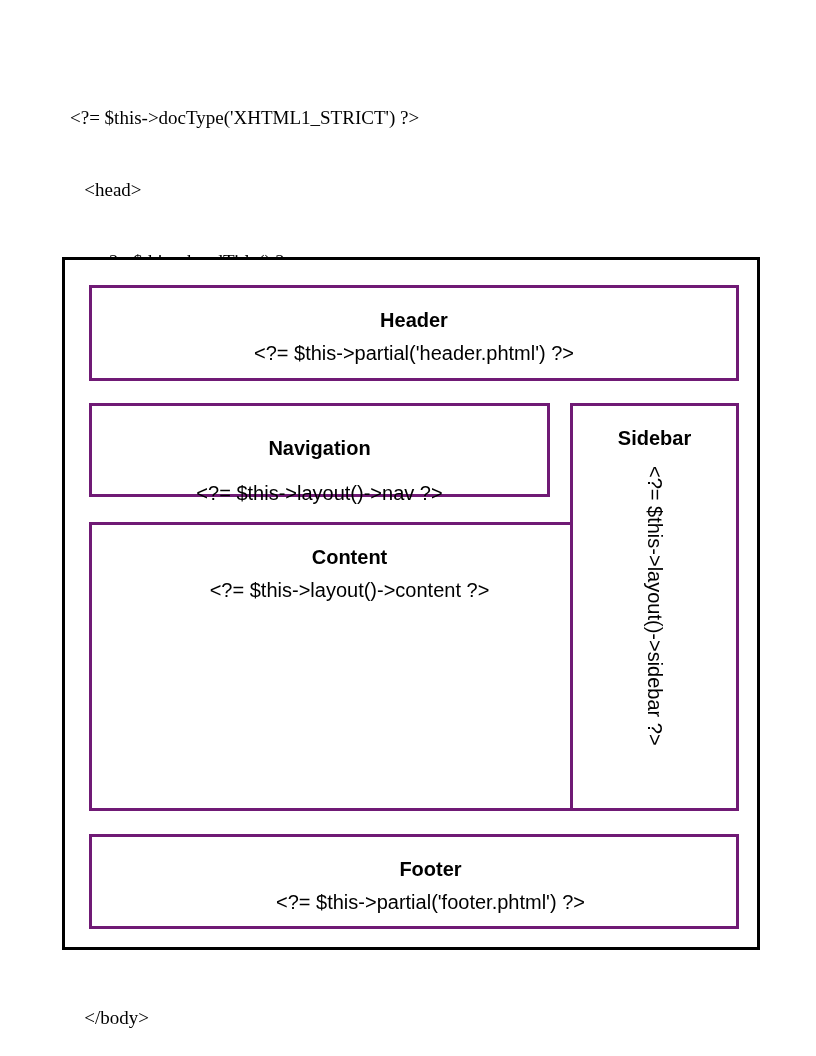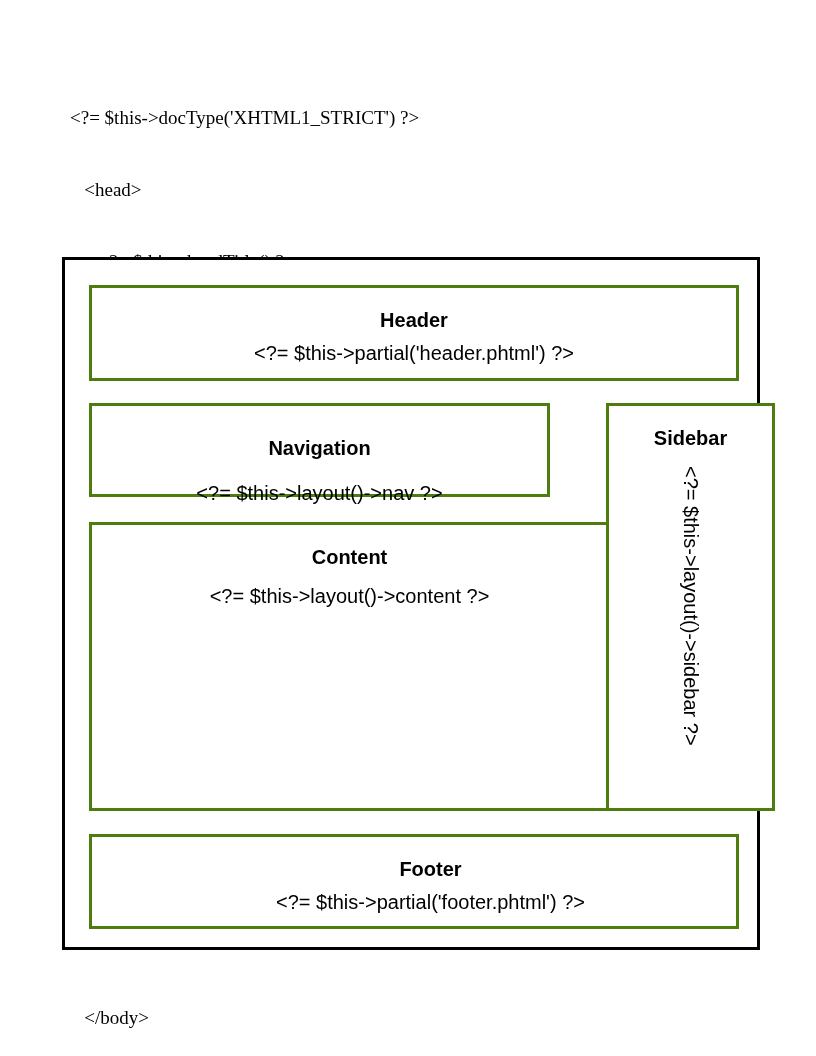--- a/index.html
+++ b/index.html
@@ -38,21 +38,21 @@
     width: 698px;
     height: 693px;
     border: 3px solid #000000;
     box-sizing: border-box;
     background: #ffffff;
   }
 
   
   .region {
     position: absolute;
-    border: 3px solid #4d7c0f;
+    border: 3px solid #701a75;
     box-sizing: border-box;
     background: #ffffff;
   }
   .region-title {
     display: block;
     text-align: center;
     font-weight: bold;
     font-size: 20px;
     line-height: 20px;
     white-space: pre;
@@ -87,29 +87,28 @@
   #region-nav .region-code  { margin-top: 24px; }
 
   
   #region-content {
     left: 24px;
     top: 262px;
     width: 521px;
     height: 289px;
   }
   #region-content .region-title { margin-top: 22px; }
-  #region-content .region-code  { margin-top: 18px; }
+  #region-content .region-code  { margin-top: 12px; }
 
   
   #region-sidebar {
     left: 505px;
     top: 143px;
     width: 169px;
     height: 408px;
-    margin-left: 36px;
   }
   #region-sidebar .region-title { margin-top: 22px; }
   #sidebar-code-wrap {
     position: absolute;
     left: 0;
     right: 0;
     top: 60px;
     bottom: 6px;
     display: flex;
     align-items: flex-start;

